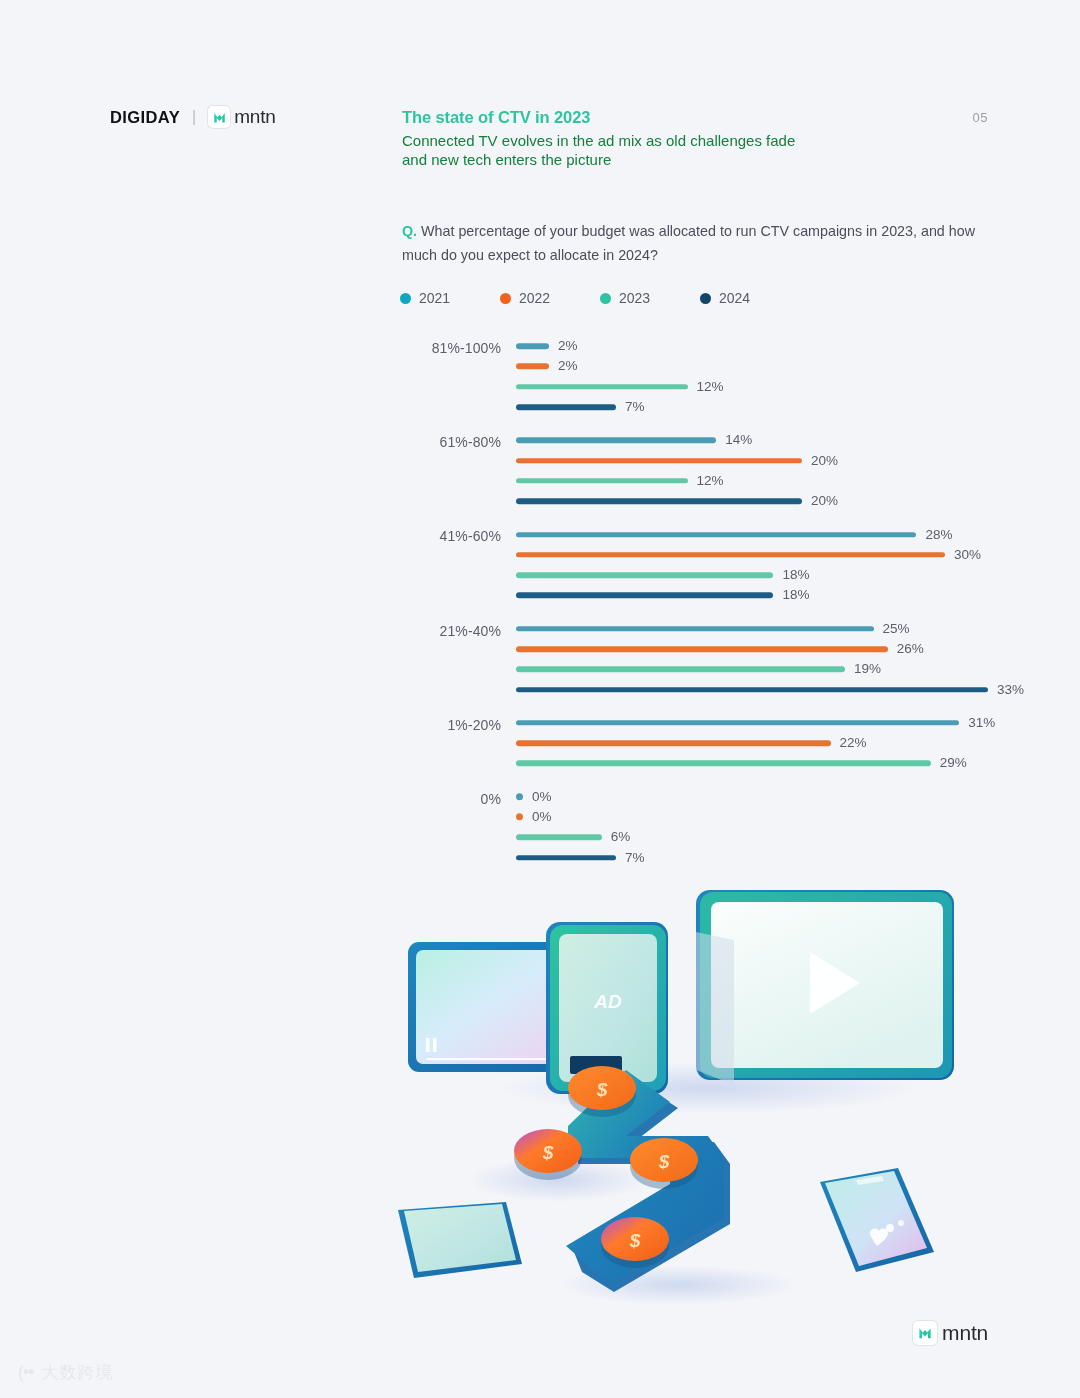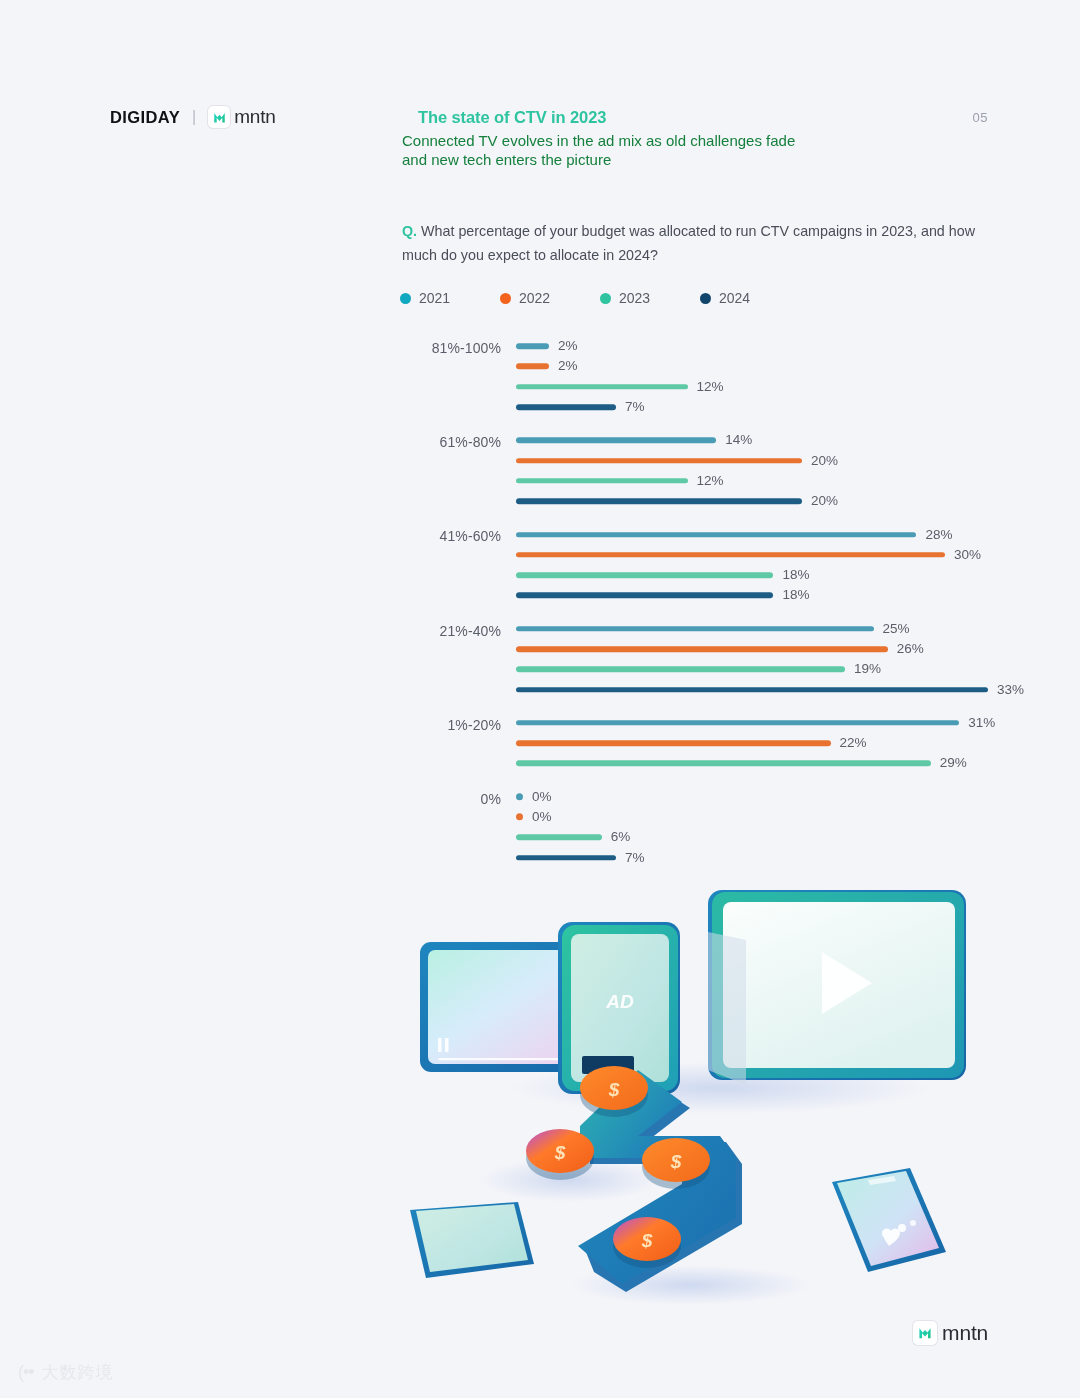--- a/index.html
+++ b/index.html
@@ -64,21 +64,21 @@
     position: absolute;
     left: 402px;
     top: 108px;
     width: 520px;
   }
   .header-title {
     color: #2ec4a0;
     font-size: 16.5px;
     font-weight: 700;
     letter-spacing: -0.1px;
-    margin: 0 0 5px 16px;
+    margin: 0 0 5px 0;
   }
   .header-sub {
     color: #15803d;
     font-size: 15px;
     line-height: 1.25;
     font-weight: 400;
   }
   .page-number {
     position: absolute;
     right: 92px;
@@ -179,21 +179,21 @@
     font-size: 13.5px;
     color: #5a5e68;
     margin-left: 9px;
     white-space: nowrap;
     line-height: 1;
   }
 
   
   .illustration {
     position: absolute;
-    left: 390px;
+    left: 378px;
     top: 880px;
     width: 620px;
     height: 430px;
   }
   .illustration svg { display: block; }
 
   
   .footer-logo {
     position: absolute;
     right: 92px;

